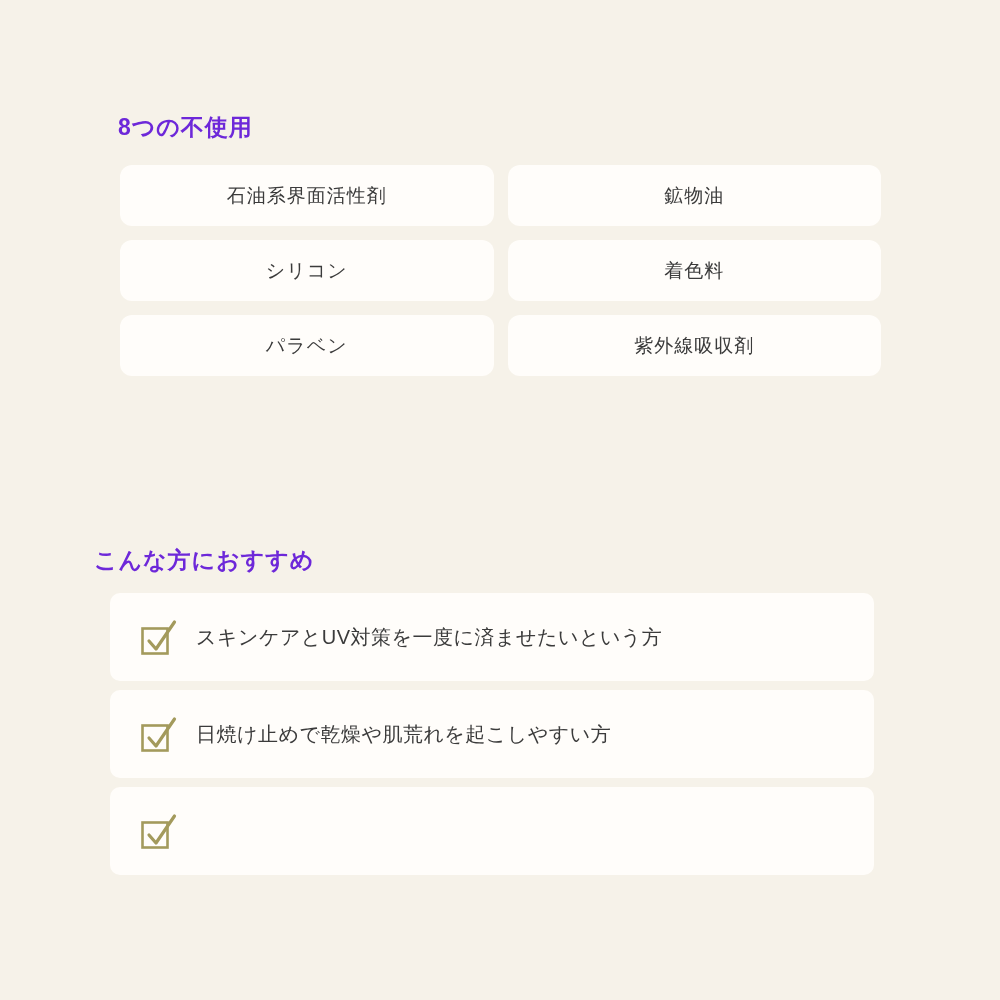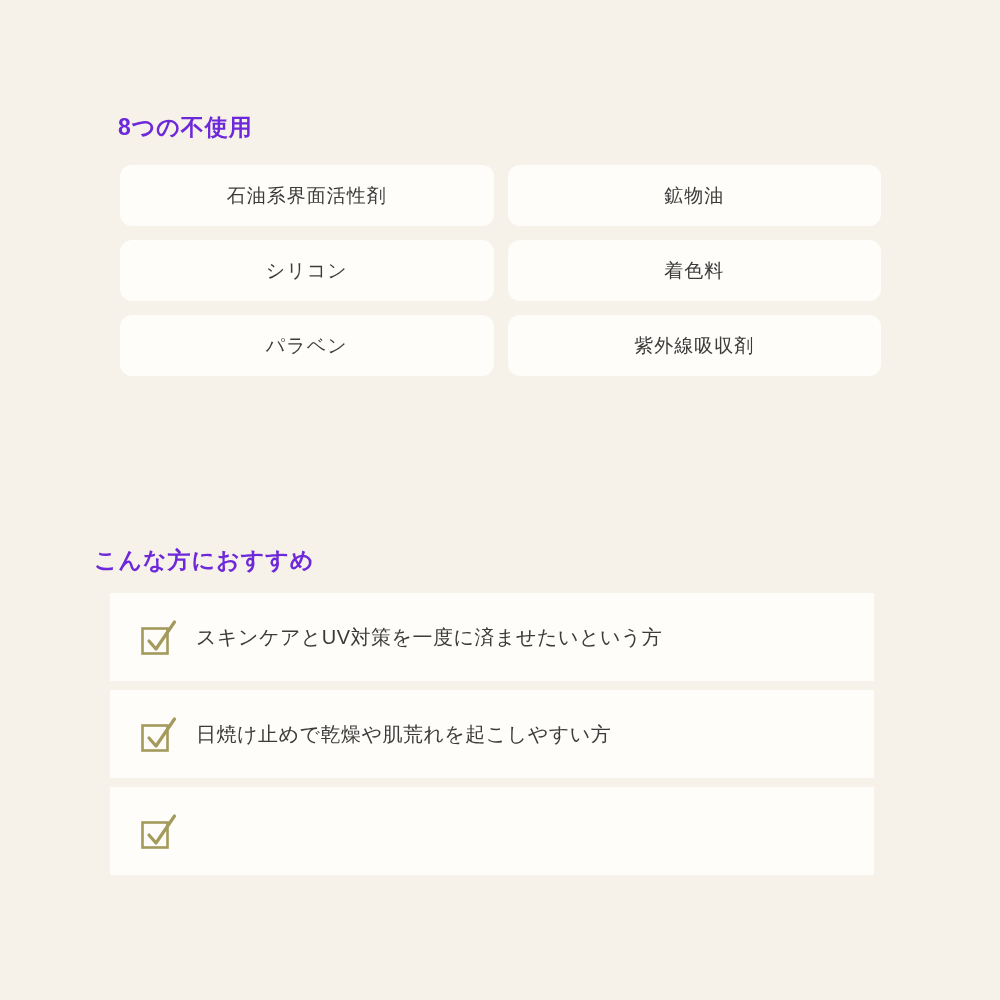--- a/index.html
+++ b/index.html
@@ -53,21 +53,21 @@
   
   .recommend-list {
     position: absolute;
     left: 110px;
     top: 593px;
     width: 764px;
   }
   .recommend-row {
     height: 88px;
     background: #fffdfa;
-    border-radius: 0;
+    border-radius: 10px;
     margin-bottom: 9px;
     display: flex;
     align-items: center;
     padding-left: 30px;
     box-sizing: border-box;
   }
   .check-icon {
     width: 38px;
     height: 36px;
     flex: 0 0 auto;

